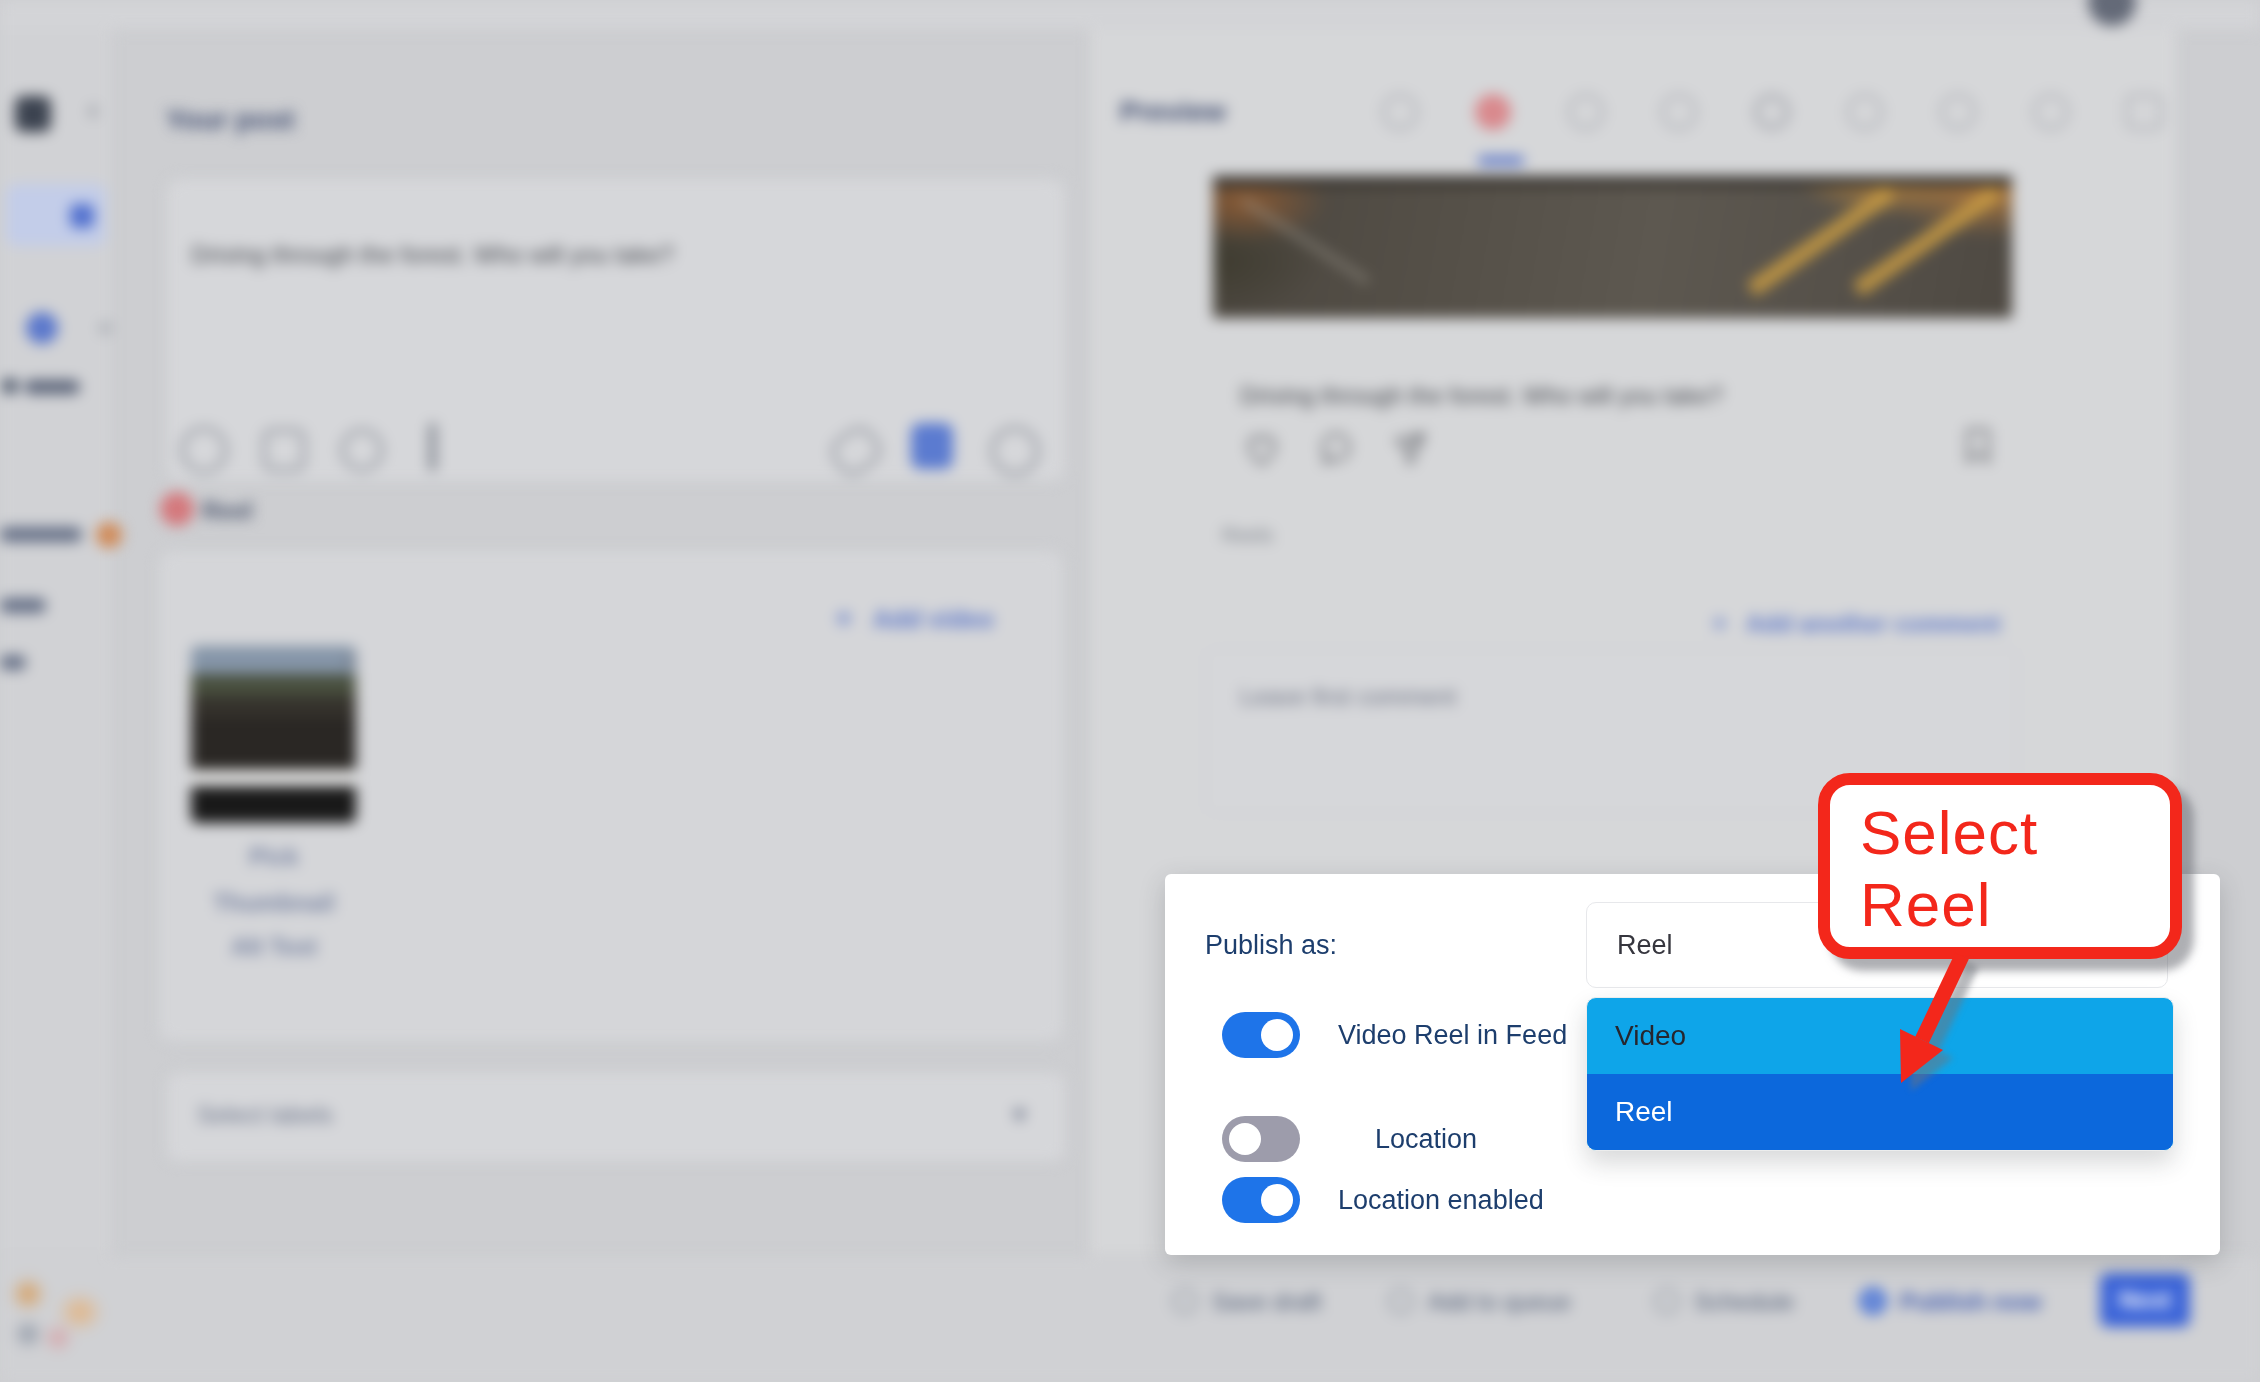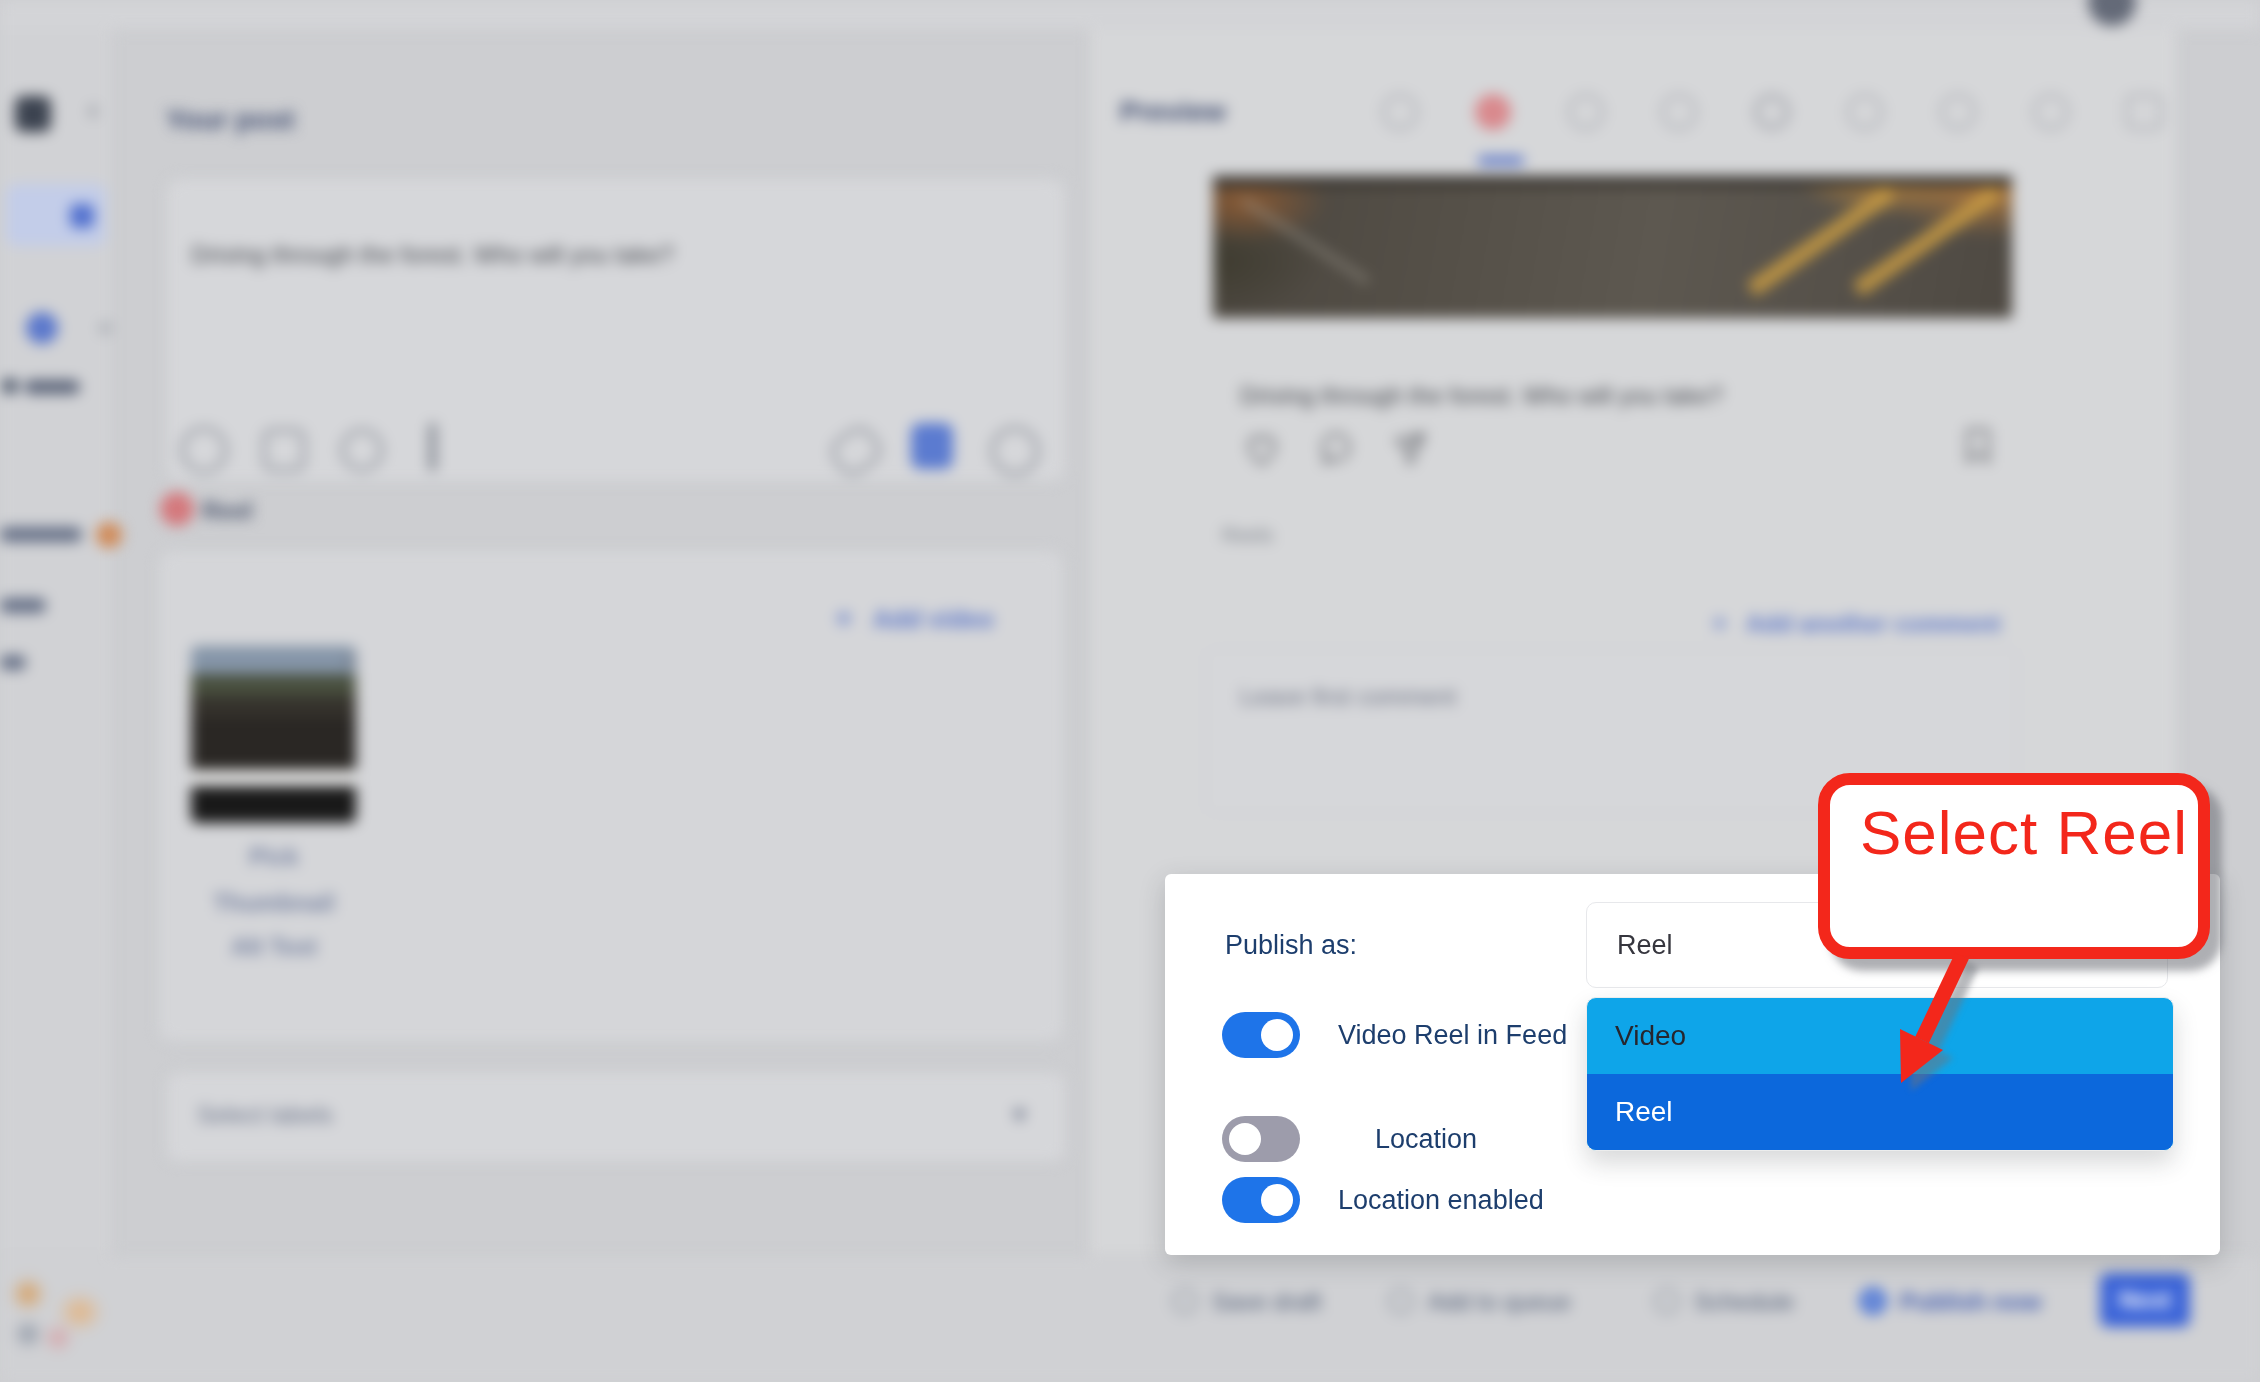--- a/index.html
+++ b/index.html
@@ -43,21 +43,21 @@
           background:#0ea5e9;box-shadow:0 12px 24px rgba(40,42,52,.18);overflow:hidden;}
   .ddopt{height:76px;display:flex;align-items:center;font-size:28px;color:#26262e;}
   .ddopt span{margin-left:28px;}
   .ddopt.sel{background:#0c68dc;color:#ffffff;}
   .togrow{position:absolute;left:57px;display:flex;align-items:center;height:46px;}
   .toggle{width:78px;height:46px;border-radius:23px;position:relative;flex:0 0 auto;}
   .toggle.on{background:#1e74e9;} .toggle.off{background:#9d9cab;}
   .knob{position:absolute;top:7px;width:32px;height:32px;border-radius:50%;background:#fff;}
   .toggle.on .knob{right:7px;} .toggle.off .knob{left:7px;}
   .toglabel{margin-left:38px;font-size:27px;font-weight:500;}
-  .callout{position:absolute;left:1818px;top:773px;width:392px;height:186px;box-sizing:border-box;
+  .callout{position:absolute;left:1818px;top:773px;width:364px;height:186px;box-sizing:border-box;
            background:#ffffff;border:12px solid #f3271b;border-radius:32px;
            box-shadow:12px 12px 9px rgba(108,110,116,.55);padding:12px 0 0 30px;}
   .callout div{font-size:62px;line-height:72px;color:#f3271b;font-weight:500;letter-spacing:1px;}
 </style>
 </head>
 <body>
 
 <div class="stage">
 
   <div class="blurwrap">
@@ -173,21 +173,21 @@
     </div>
 
     <div class="abs" style="left:0;top:1272px;width:150px;height:110px;background:
          radial-gradient(26px 26px at 28px 22px,#d79a55 0,rgba(215,154,85,0) 70%),
          radial-gradient(34px 30px at 80px 40px,#e3b27e 0,rgba(227,178,126,0) 70%),
          radial-gradient(22px 22px at 28px 62px,#8a93a2 0,rgba(138,147,162,0) 70%),
          radial-gradient(22px 22px at 58px 66px,#d6a0a4 0,rgba(214,160,164,0) 70%);"></div>
   </div>
 
   <div class="modal">
-    <div class="abs navy" style="left:40px;top:56px;font-size:27px;font-weight:500;margin-left:20px;">Publish as:</div>
+    <div class="abs navy" style="left:40px;top:56px;font-size:27px;font-weight:500;">Publish as:</div>
 
     <div class="select">
       <span>Reel</span>
     </div>
 
     <div class="ddlist">
       <div class="ddopt">
         <span>Video</span>
       </div>
       <div class="ddopt sel">

